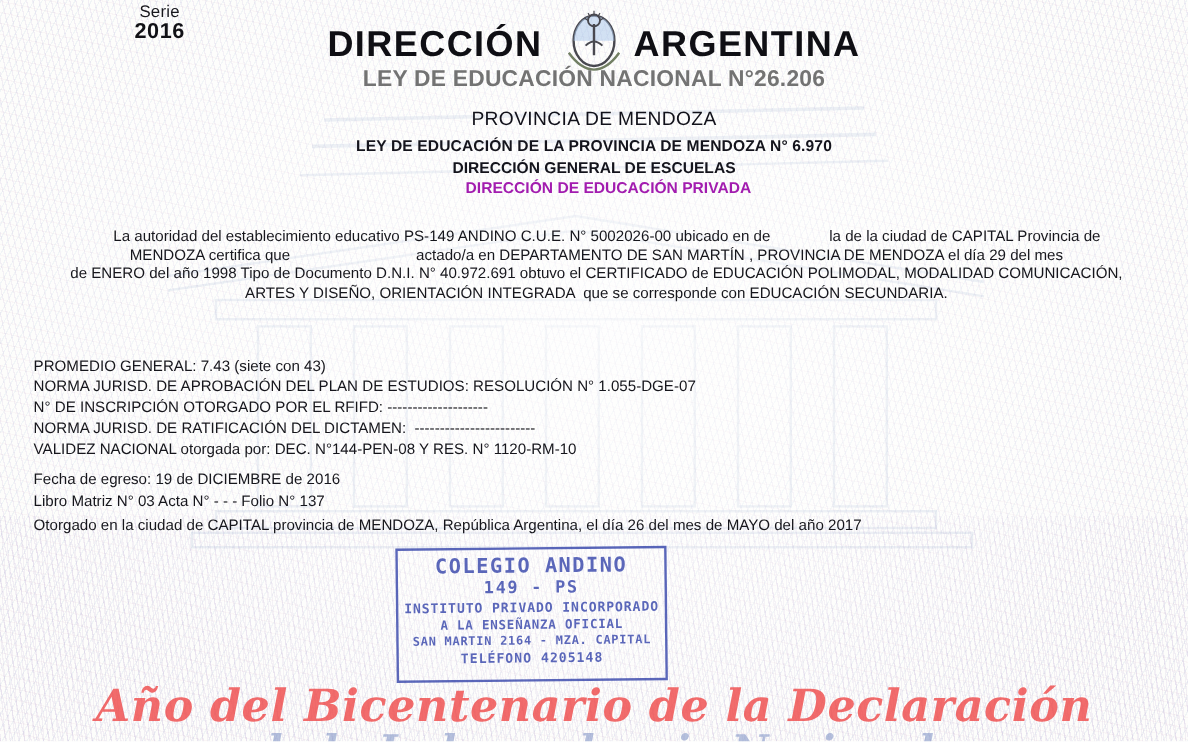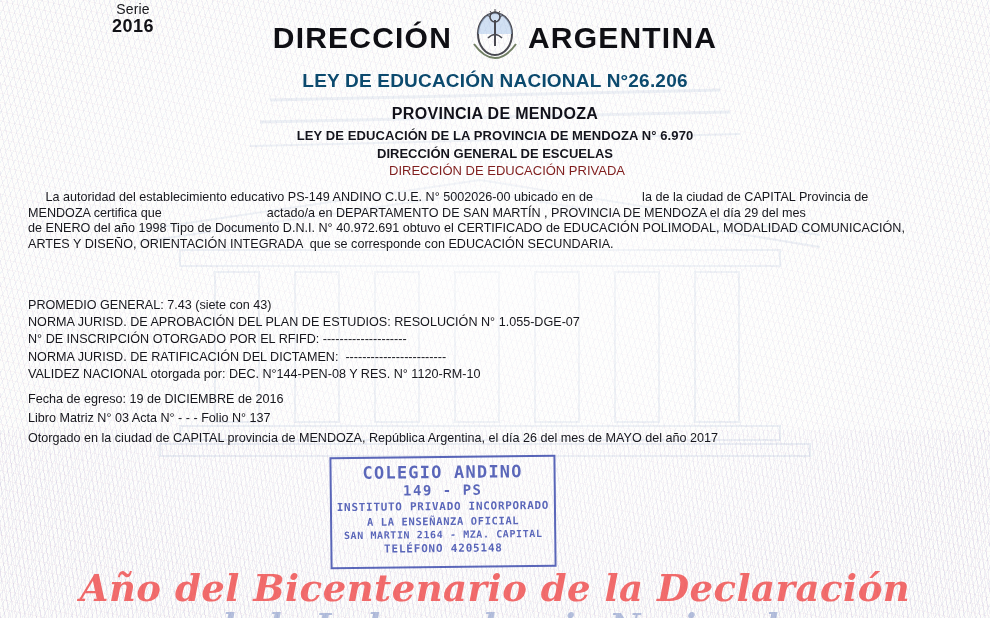--- a/index.html
+++ b/index.html
@@ -104,62 +104,62 @@
     font-weight: 700;
     letter-spacing: 1.2px;
     color: #0f0f14;
     line-height: 1.08;
   }
   .h-country .gap { display: inline-block; width: 76px; }
   .h-law {
     font-size: 19px;
     font-weight: 700;
     letter-spacing: 0.2px;
-    margin-top: 16px;
-    color: #0c4a6e;
+    margin-top: 2px;
+    color: #737373;
   }
   .h-prov {
     font-size: 16px;
-    font-weight: 700;
+    font-weight: 400;
     letter-spacing: 0.3px;
     margin-top: 13px;
     color: #11111a;
   }
   .h-provlaw {
     font-size: 13px;
     font-weight: 700;
     letter-spacing: 0.1px;
     margin-top: 5px;
     color: #14141c;
     text-align: center;
   }
   .h-dge {
     font-size: 13px;
     font-weight: 700;
     margin-top: 3px;
     color: #14141c;
   }
   .h-dep {
     font-size: 13px;
-    font-weight: 400;
+    font-weight: 700;
     margin-top: 2px;
-    color: #7f1d1d;
+    color: #a21caf;
     padding-left: 24px;
   }
 
   
   .body-text {
     position: absolute;
     left: 28px;
     top: 190px;
     width: 938px;
     font-size: 12.6px;
     line-height: 15.6px;
     color: #16161c;
-    text-align: left;
+    text-align: center;
   }
   .body-text .ln { display: block; white-space: pre; }
 
   
   .data-block {
     position: absolute;
     left: 28px;
     top: 297px;
     width: 938px;
     font-size: 12.6px;

